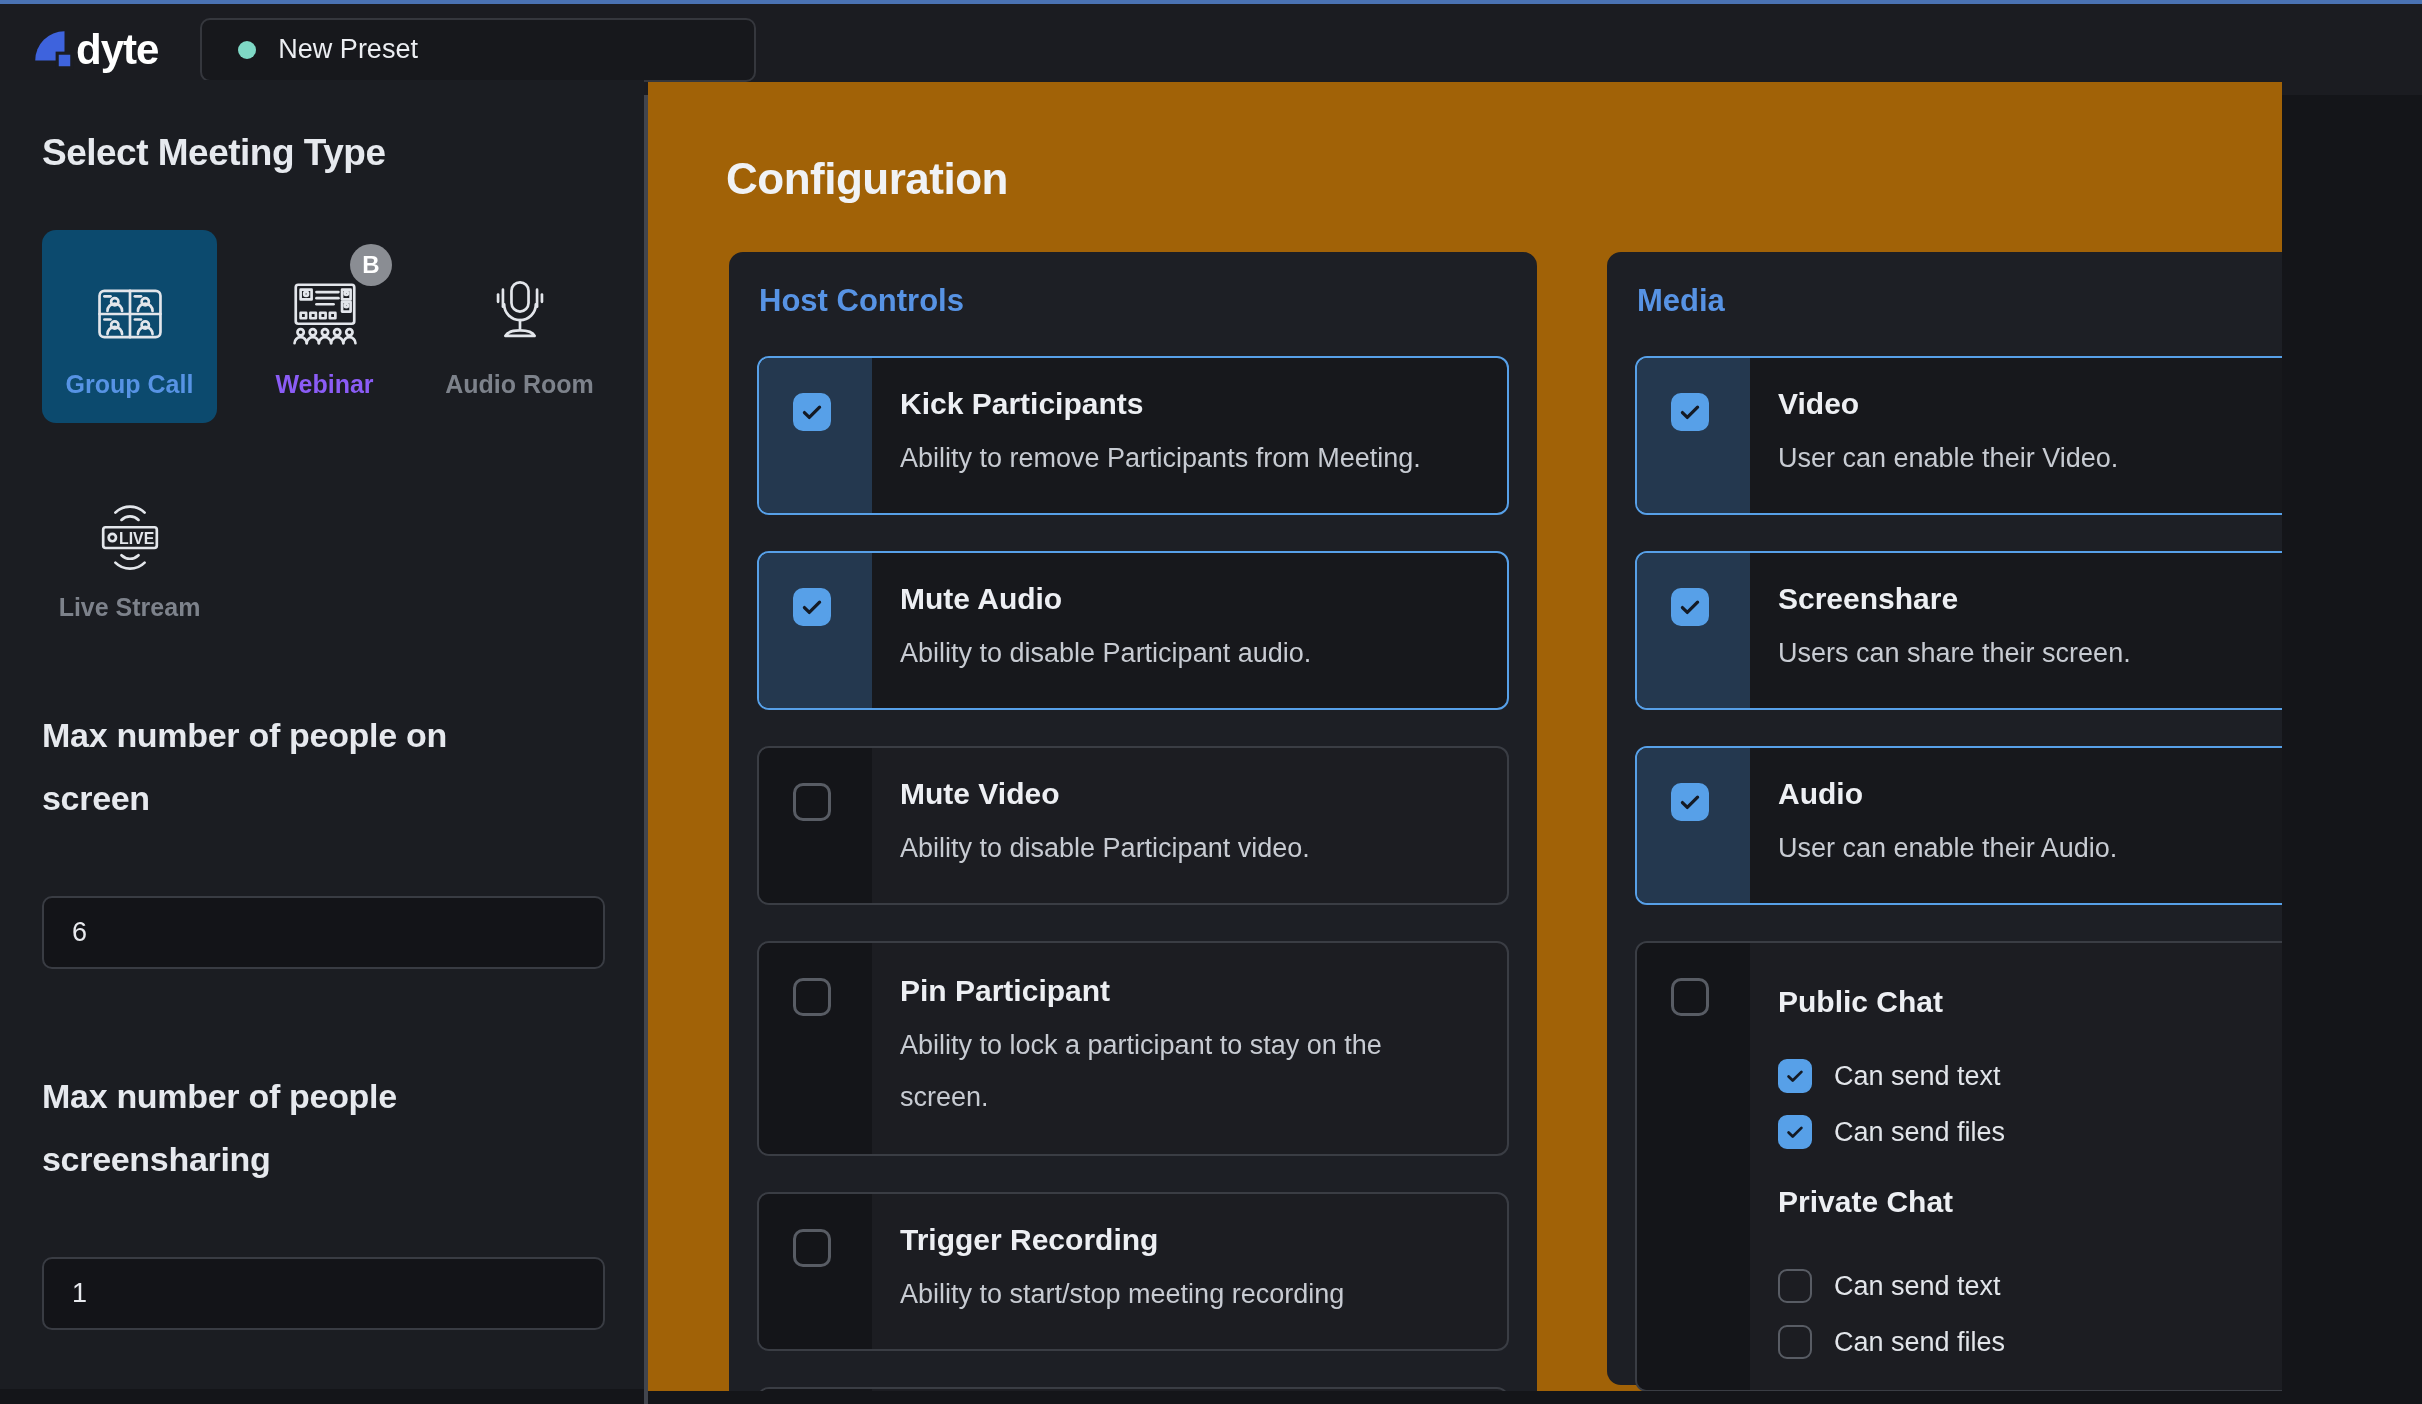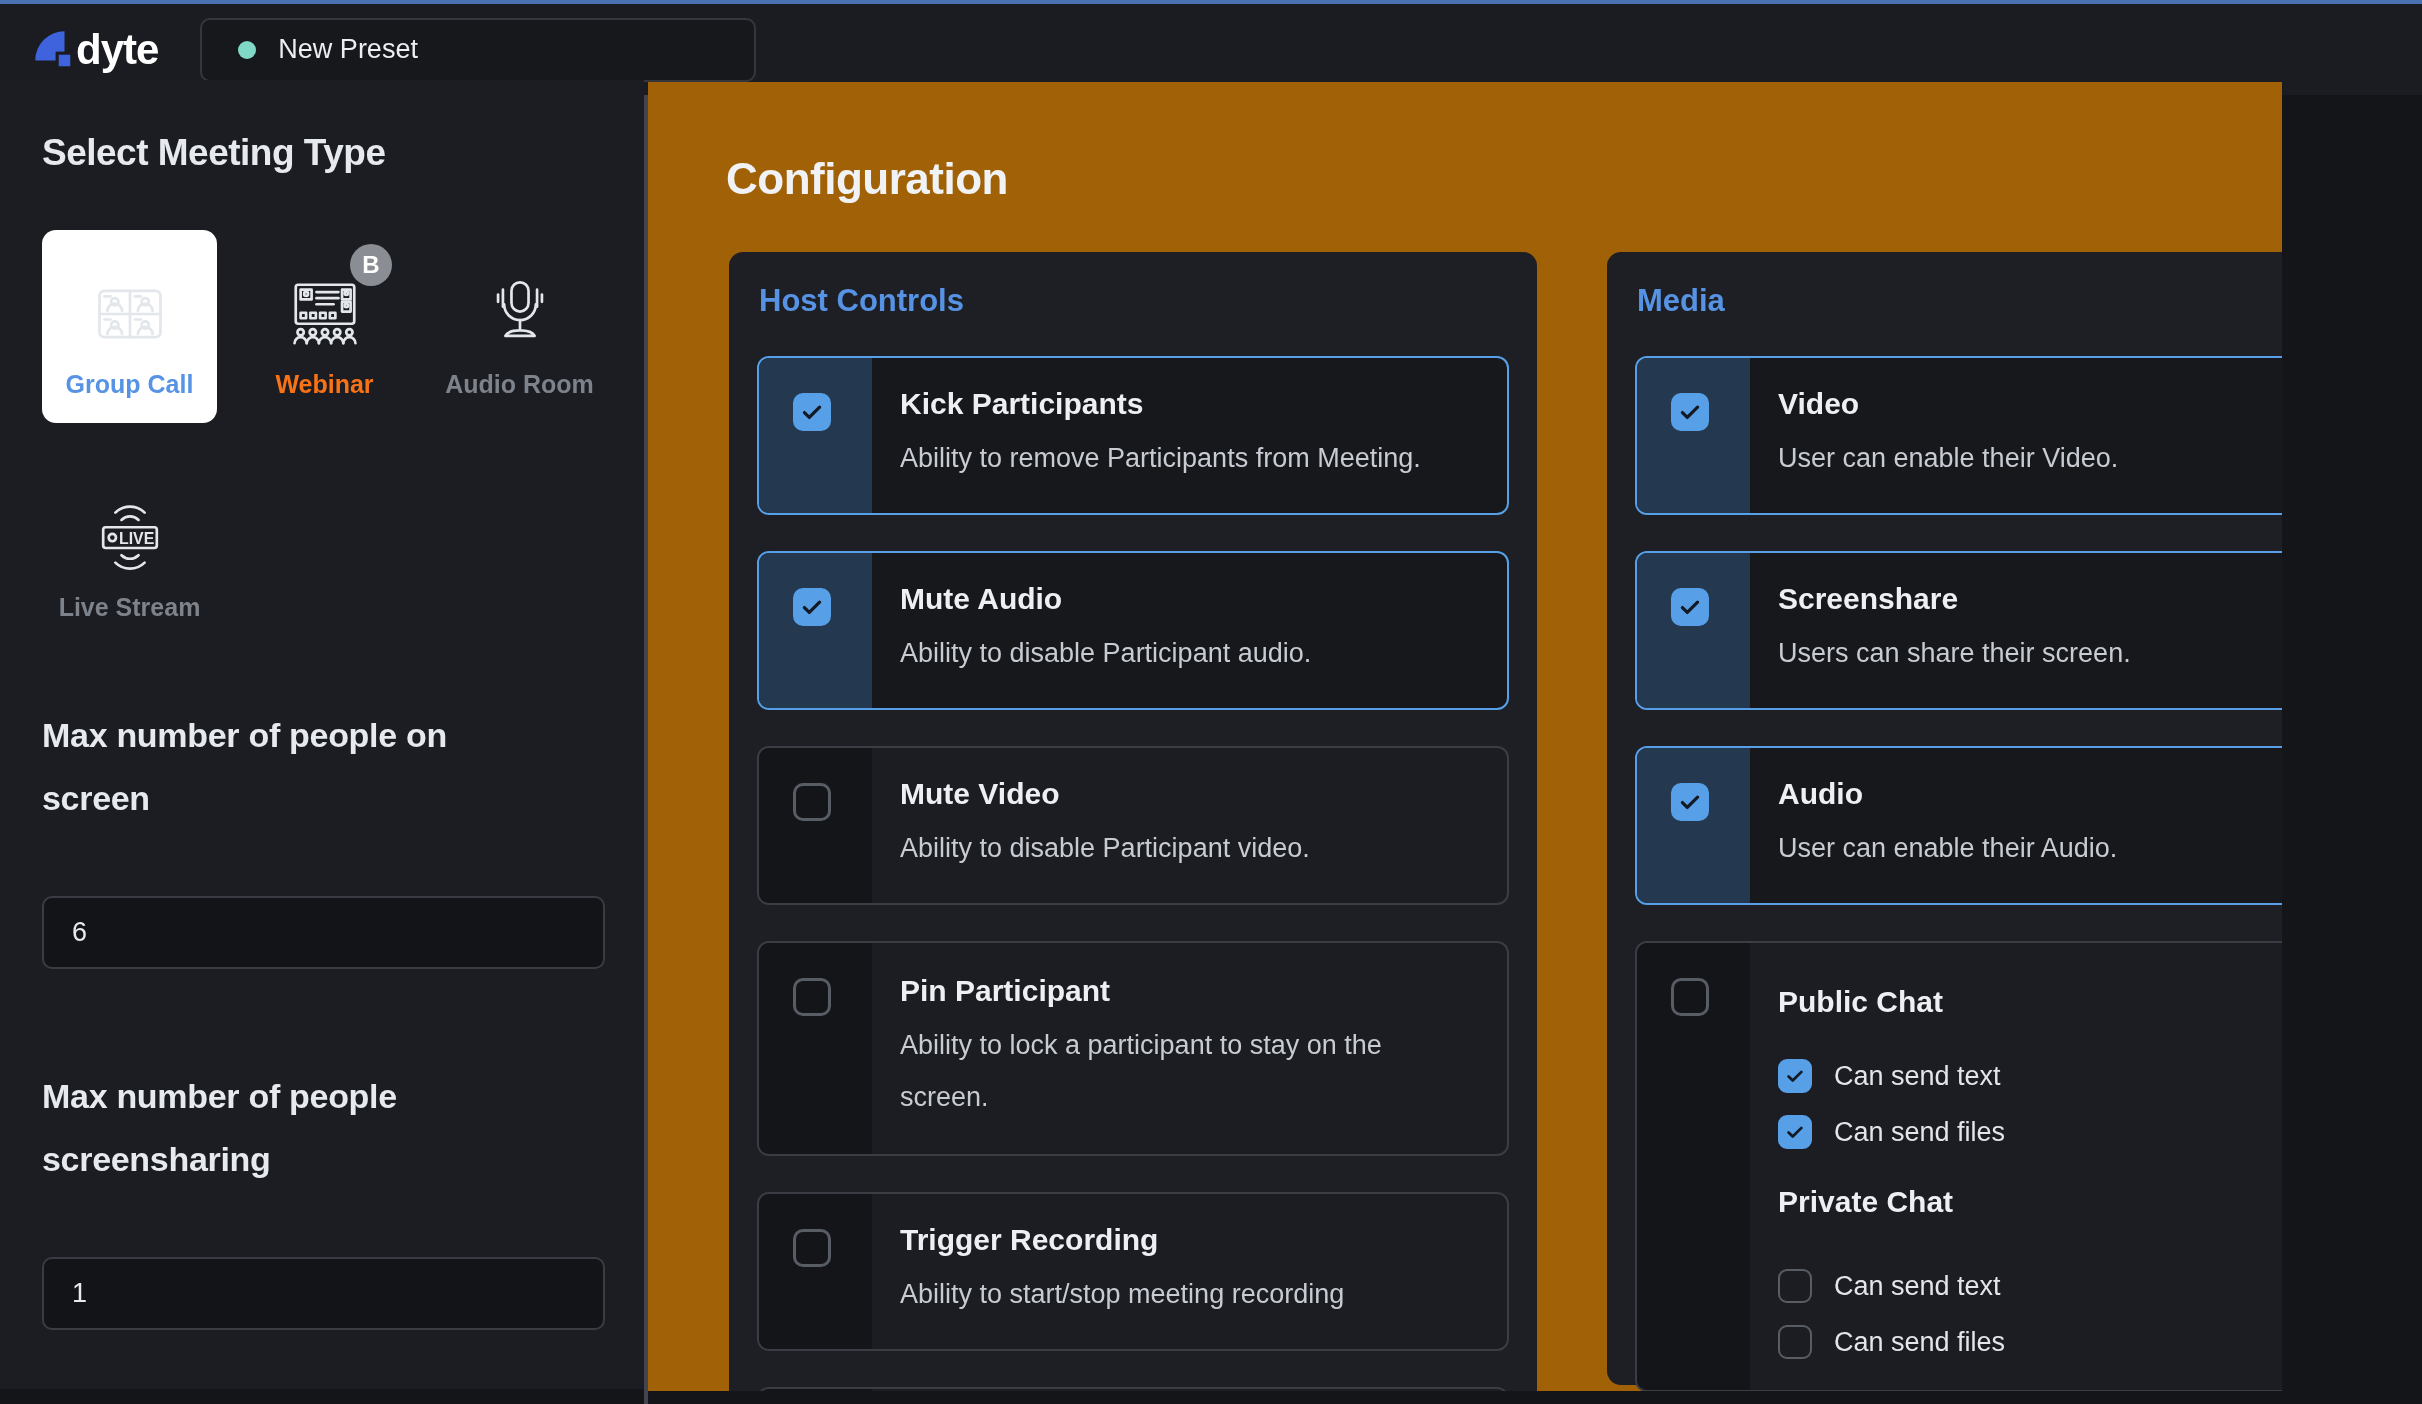--- a/index.html
+++ b/index.html
@@ -40,29 +40,29 @@
     margin-top:52px; font-size:37px; font-weight:700; color:#e6e9ee; letter-spacing:-0.5px;
   }
   .tiles{
     margin-top:56px;
     display:grid; grid-template-columns:repeat(3,175px); gap:30px 20px;
   }
   .tile{
     position:relative; width:175px; height:193px; border-radius:14px;
     display:flex; flex-direction:column; align-items:center; justify-content:center;
   }
-  .tile.on{ background:#ffffff;text-decoration:underline; }
+  .tile.on{ background:#0c4a6e;text-decoration:underline; }
   .tile-icon{ margin-top:-26px; }
   .tile-icon svg{
     width:78px; height:78px; display:block;
     fill:none; stroke:#e3e6eb; stroke-width:2.2; stroke-linecap:round; stroke-linejoin:round;
   }
   .tile-label{
     position:absolute; bottom:24px; width:100%; text-align:center;
-    font-size:25px; font-weight:600; color:#f97316;
+    font-size:25px; font-weight:600; color:#8b5cf6;
   }
   .tile.on .tile-label{ color:#5793e4; }
   .tile.dim .tile-label{ color:#7d828b; }
   .badge{
     position:absolute; top:14px; right:20px; width:42px; height:42px; border-radius:50%;
     background:#8a8d93; color:#ffffff; font-size:24px; font-weight:700;
     display:flex; align-items:center; justify-content:center;
   }
   .field-label{
     margin-top:58px; width:520px;

